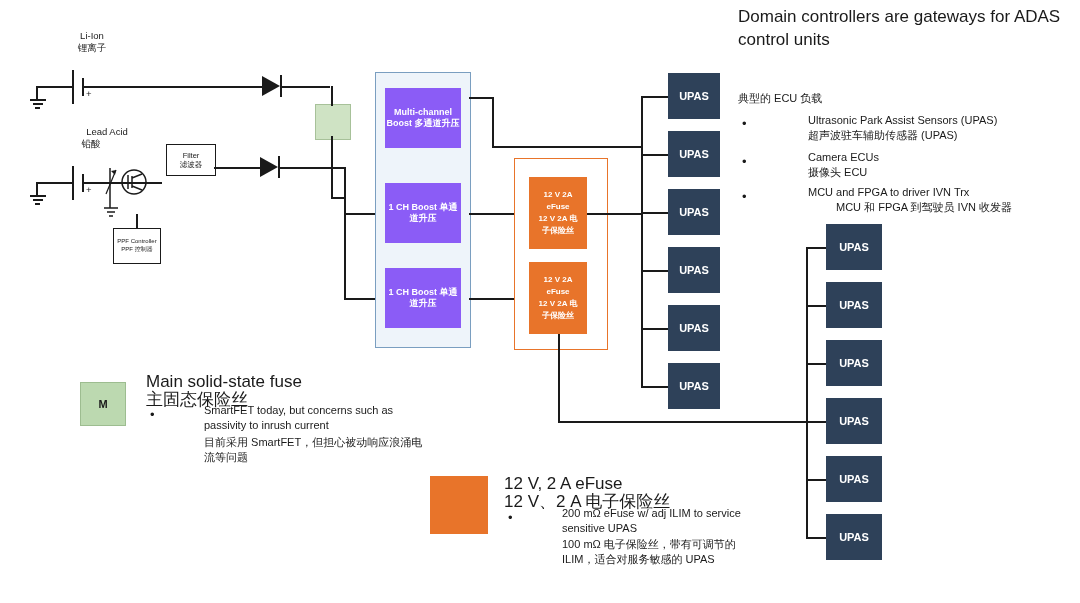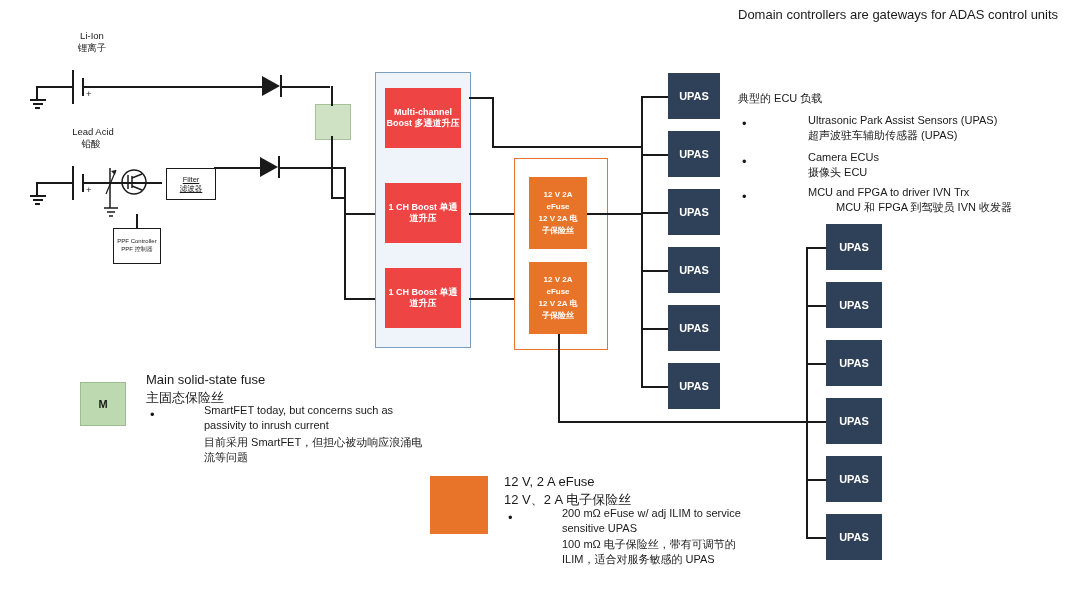--- a/index.html
+++ b/index.html
@@ -14,21 +14,21 @@
     position: relative;
     width: 1080px;
     height: 603px;
     background: #ffffff;
     overflow: hidden;
   }
   .abs { position: absolute; }
 
   
   .navy-box {
-    background: #ef4444;
+    background: #8b5cf6;
     color: #ffffff;
     display: flex;
     align-items: center;
     justify-content: center;
     text-align: center;
     font-weight: bold;
     line-height: 1.25;
   }
   .upas {
     background: #2e4159;
@@ -71,21 +71,21 @@
 
   
   .txt {
     color: #1a1a1a;
     font-size: 12.5px;
     line-height: 1.35;
     white-space: pre-wrap;
   }
   .txt-sm { font-size: 11px; }
   .txt-xs { font-size: 9.5px; }
-  .txt-head { font-size: 13px; }
+  .txt-head { font-size: 17px; }
   .bullet-dot {
     position: absolute;
     font-size: 13px;
     color: #1a1a1a;
     line-height: 1;
   }
 
   
   .wire { background: #1a1a1a; }
   .h-wire { height: 1.5px; }
@@ -163,21 +163,21 @@
   <svg class="abs" style="left:258px; top:72px;" width="28" height="28">
     <polygon points="4,4 4,24 22,14" fill="#1a1a1a"></polygon>
     <rect x="22" y="3" width="2" height="22" fill="#1a1a1a"></rect>
   </svg>
   <div class="abs wire h-wire" style="left:282px; top:86px; width:48px;"></div>
 
   <div class="abs green-box" style="left:315px; top:104px;"></div>
   <div class="abs wire v-wire" style="left:331px; top:86px; height:20px;"></div>
   <div class="abs wire v-wire" style="left:331px; top:136px; height:62px;"></div>
 
-  <div class="abs txt txt-xs" style="left:58px; top:126px; width:70px; text-align:center;">Lead Acid</div>
+  <div class="abs txt txt-xs" style="left:72px; top:126px; width:70px; text-align:center;">Lead Acid</div>
   <div class="abs txt txt-xs" style="left:56px; top:138px; width:70px; text-align:center;">铅酸</div>
 
   <div class="abs wire v-wire" style="left:72px; top:166px; height:34px;"></div>
   <div class="abs wire" style="left:82px; top:174px; width:2px; height:18px;"></div>
   <div class="abs wire h-wire" style="left:36px; top:182px; width:36px;"></div>
   <div class="abs wire h-wire" style="left:84px; top:182px; width:78px;"></div>
   <div class="abs txt txt-xs" style="left:86px; top:184px;">+</div>
 
   <div class="abs wire" style="left:36px; top:182px; width:2px; height:14px;"></div>
   <div class="abs wire" style="left:30px; top:195px; width:16px; height:1.5px;"></div>
@@ -203,21 +203,21 @@
   </svg>
 
   <div class="abs ppfc-box" style="left:113px; top:228px;">
     <div>
       <span>PPF Controller</span><br>
       <span>PPF 控制器</span>
     </div>
   </div>
   <div class="abs wire v-wire" style="left:136px; top:214px; height:14px;"></div>
 
-  <div class="abs filter-box" style="left:166px; top:168px;text-decoration:underline;">
+  <div class="abs filter-box" style="left:166px; top:144px;">
     <div>
       <span>Filter</span><br>
       <span>滤波器</span>
     </div>
   </div>
   <div class="abs wire h-wire" style="left:214px; top:167px; width:46px;"></div>
 
   <svg class="abs" style="left:256px; top:153px;" width="28" height="28">
     <polygon points="4,4 4,24 22,14" fill="#1a1a1a"></polygon>
     <rect x="22" y="3" width="2" height="22" fill="#1a1a1a"></rect>

